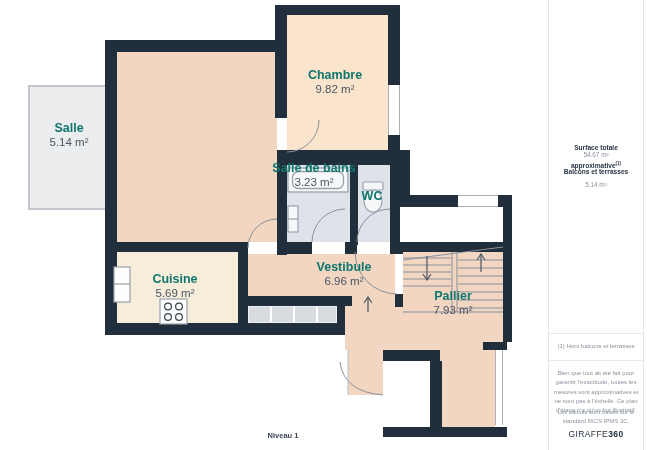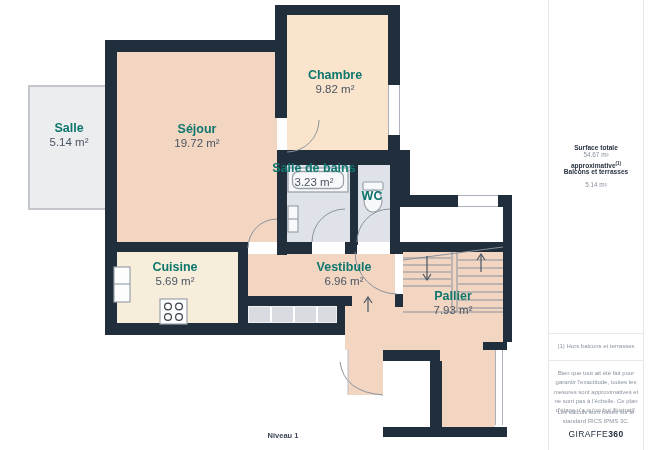--- a/index.html
+++ b/index.html
@@ -170,36 +170,32 @@
       <circle cx="179" cy="306.5" r="3.4"></circle>
       <circle cx="168" cy="317" r="3.4"></circle>
       <circle cx="179" cy="317" r="3.4"></circle>
     </g>
   </svg>
 
   <div class="rlabel" style="left:69px;top:121px;">
     <div class="rname">Salle</div>
     <div class="rarea">5.14 m²</div>
   </div>
-  <div class="rlabel" style="left:197px;top:122px;">
-    <div class="rname">Séjour</div>
-    <div class="rarea">19.72 m²</div>
-  </div>
   <div class="rlabel" style="left:335px;top:68px;">
     <div class="rname">Chambre</div>
     <div class="rarea">9.82 m²</div>
   </div>
   <div class="rlabel" style="left:314px;top:161px;">
     <div class="rname">Salle de bains</div>
     <div class="rarea">3.23 m²</div>
   </div>
   <div class="rlabel" style="left:372px;top:189px;">
     <div class="rname">WC</div>
   </div>
-  <div class="rlabel" style="left:175px;top:260px;">
+  <div class="rlabel" style="left:175px;top:272px;">
     <div class="rname">Cuisine</div>
     <div class="rarea">5.69 m²</div>
   </div>
   <div class="rlabel" style="left:312px;top:260px;margin-left:32px;">
     <div class="rname">Vestibule</div>
     <div class="rarea">6.96 m²</div>
   </div>
   <div class="rlabel" style="left:453px;top:289px;">
     <div class="rname">Pallier</div>
     <div class="rarea">7.93 m²</div>

